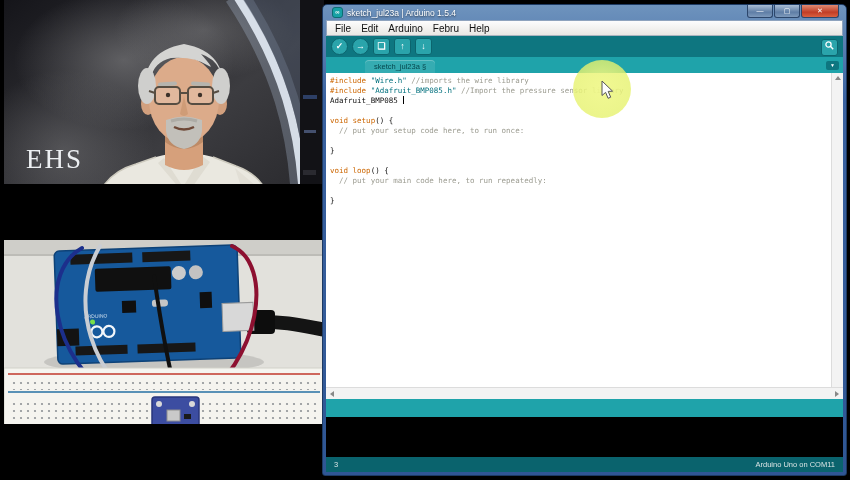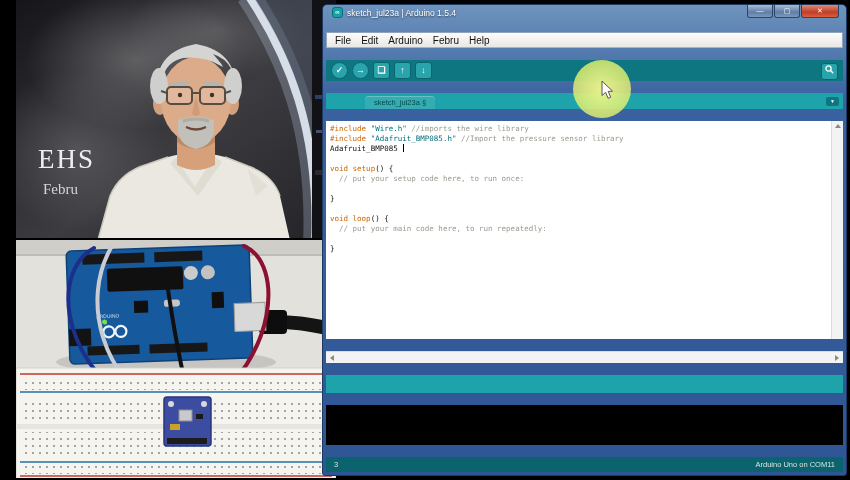--- a/index.html
+++ b/index.html
@@ -1,28 +1,28 @@
 <!DOCTYPE html>
 <html><head>
 <meta charset="utf-8">
 <style>
   html,body{margin:0;padding:0;background:#222;}
   .screen{position:relative;width:850px;height:480px;background:#000;overflow:hidden;
           font-family:"Liberation Sans",sans-serif;}
 
   
-  .cam,.photo{position:absolute;left:16px;width:320px;height:238px;overflow:hidden;text-align:right;}
+  .cam,.photo{position:absolute;left:4px;width:320px;height:184px;overflow:hidden;text-align:right;}
   .cam{top:0;} .photo{top:240px;}
   .cam svg,.photo svg{display:block;}
 
   
   .ide{position:absolute;left:322px;top:4px;width:525px;height:472px;
        background:linear-gradient(#6e93bd,#3a62a0 20%,#2f5694);
        border:1px solid #1d3a63;border-radius:5px 5px 3px 3px;
-       padding:0 3px 3px 3px;box-sizing:border-box;display:flex;flex-direction:column;gap:12px;}
+       padding:0 3px 3px 3px;box-sizing:border-box;display:flex;flex-direction:column;}
   .titlebar{height:15px;display:flex;align-items:center;padding-left:6px;position:relative;color:#fff;}
   .title-icon{width:9px;height:9px;border-radius:3px;background:#17a1a5;border:1px solid #0c6d72;
               color:#fff;font-size:6px;line-height:8px;text-align:center;margin-right:4px;font-weight:bold;}
   .title-text{font-size:8.5px;text-shadow:0 1px 2px rgba(0,0,0,.6);}
   .win-controls{position:absolute;right:4px;top:0;display:flex;}
   .win-btn{height:12px;margin-left:1px;border:1px solid #2c466b;border-top:none;
            border-radius:0 0 3px 3px;background:linear-gradient(#a9bdd4,#5f7ea6 60%,#7d99bb);
            color:#fff;font-size:7px;line-height:11px;text-align:center;cursor:default;}
   .win-btn.min,.win-btn.max{width:24px;}
   .win-btn.close{width:36px;background:linear-gradient(#e08a72,#c13d26 60%,#d9603f);}

